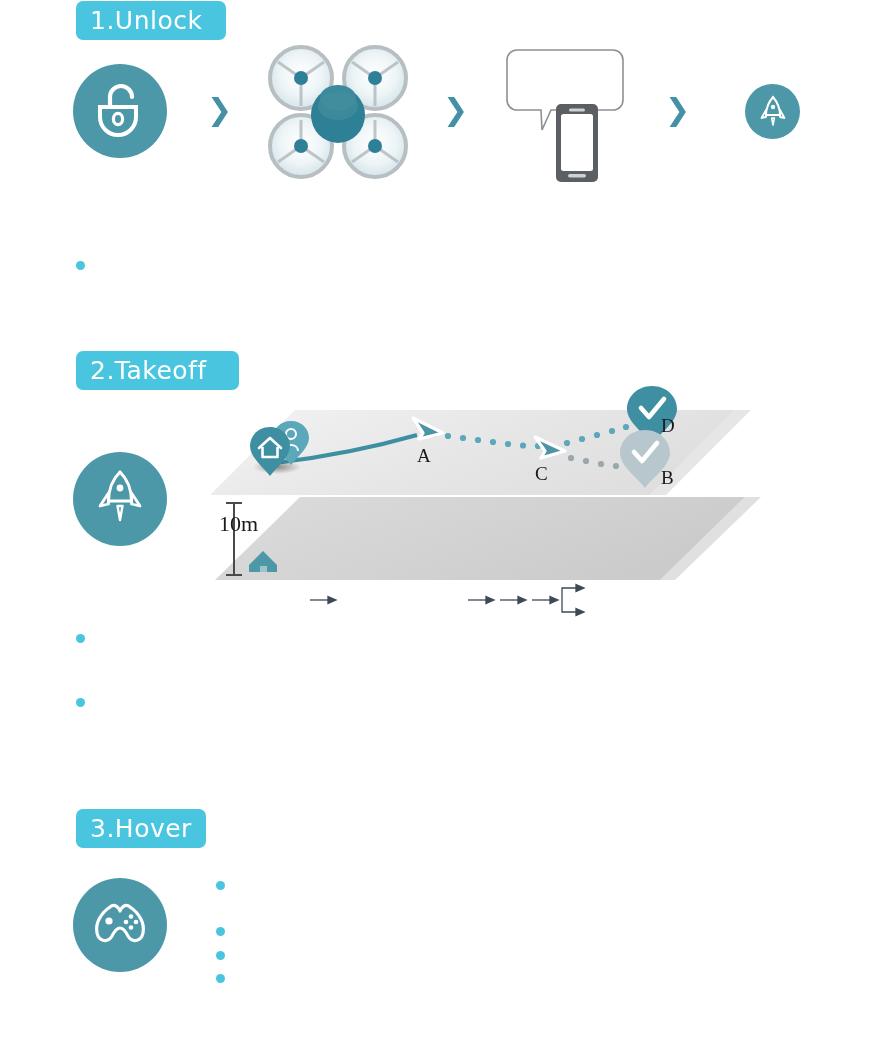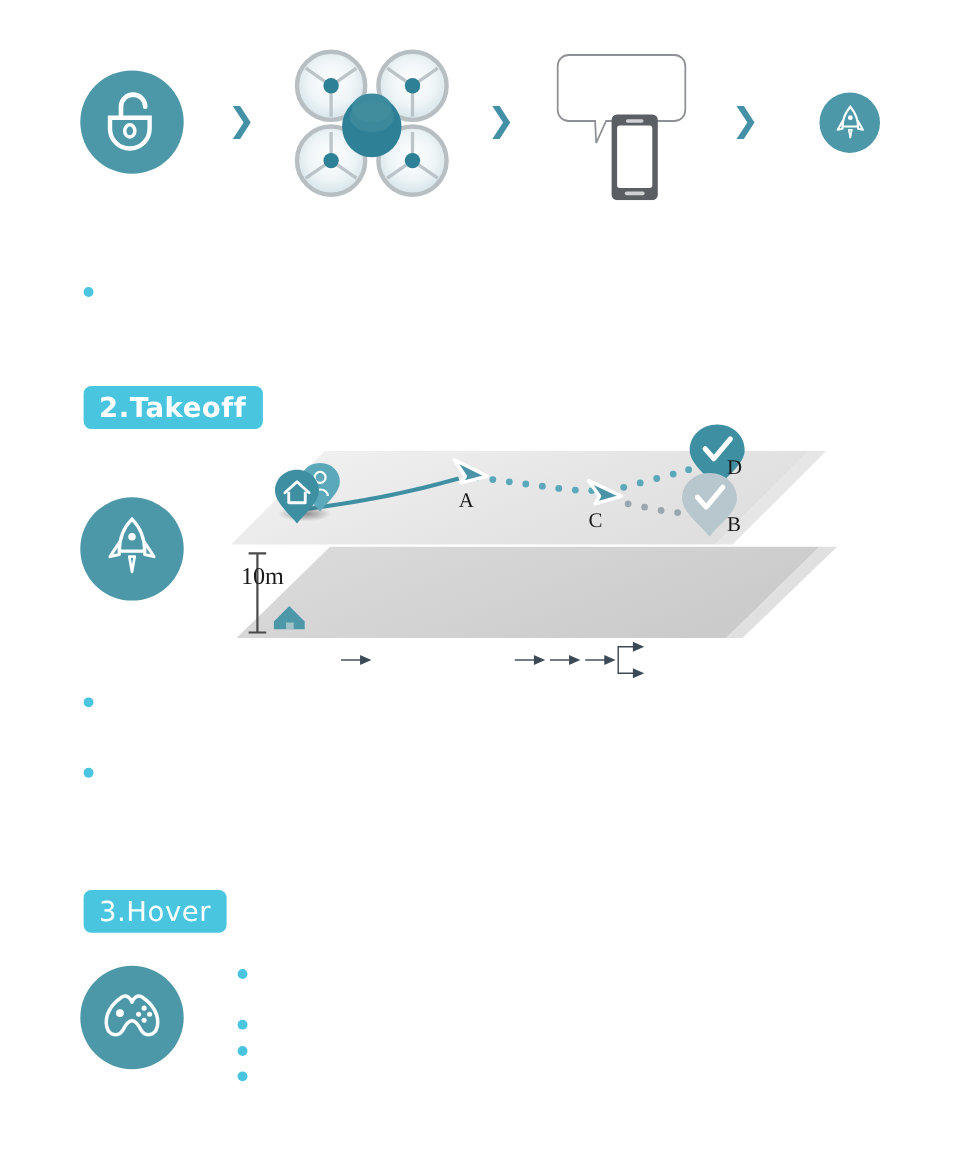--- a/index.html
+++ b/index.html
@@ -20,21 +20,21 @@
     color:#ffffff;
     font-size:25px;
     letter-spacing:0.5px;
     display:flex;align-items:center;
     padding:0 14px;
     height:39px;
     box-sizing:border-box;
     font-family:"DejaVu Sans", sans-serif;
   }
   #pill-unlock{left:76px;top:1px;width:150px;}
-  #pill-takeoff{left:76px;top:351px;width:163px;font-weight:bold;}
+  #pill-takeoff{left:76px;top:351px;width:163px;}
   #pill-hover{left:76px;top:809px;width:130px;}
 
   
   .badge{
     position:absolute;
     border-radius:50%;
     background:#4c98a8;
     display:flex;align-items:center;justify-content:center;
   }
   #badge-unlock{left:73px;top:64px;width:94px;height:94px;}
@@ -65,20 +65,21 @@
   #art-diagram{left:205px;top:385px;width:570px;height:240px;}
   #art-flowarrows{left:300px;top:580px;width:290px;height:40px;}
 
   .lbl{position:absolute;font-family:"Liberation Serif", serif;font-size:19px;color:#1a1a1a;}
 </style>
 </head>
 <body>
 
 <div class="page">
 
+  <div class="pill" id="pill-unlock">1.Unlock</div>
 
   <div class="badge" id="badge-unlock">
     <svg width="56" height="60" viewBox="0 0 56 60">
       <path d="M18 24 L18 16 A11 11 0 0 1 40 16" fill="none" stroke="#ffffff" stroke-width="4.2" stroke-linecap="round"></path>
       <path d="M8 26 L44 26 L44 36 A18 18 0 0 1 8 36 Z" fill="none" stroke="#ffffff" stroke-width="4"></path>
       <ellipse cx="26" cy="38" rx="4.6" ry="5.6" fill="none" stroke="#ffffff" stroke-width="3.2"></ellipse>
     </svg>
   </div>
 
   <div class="chev" id="chev-1">❯</div>

